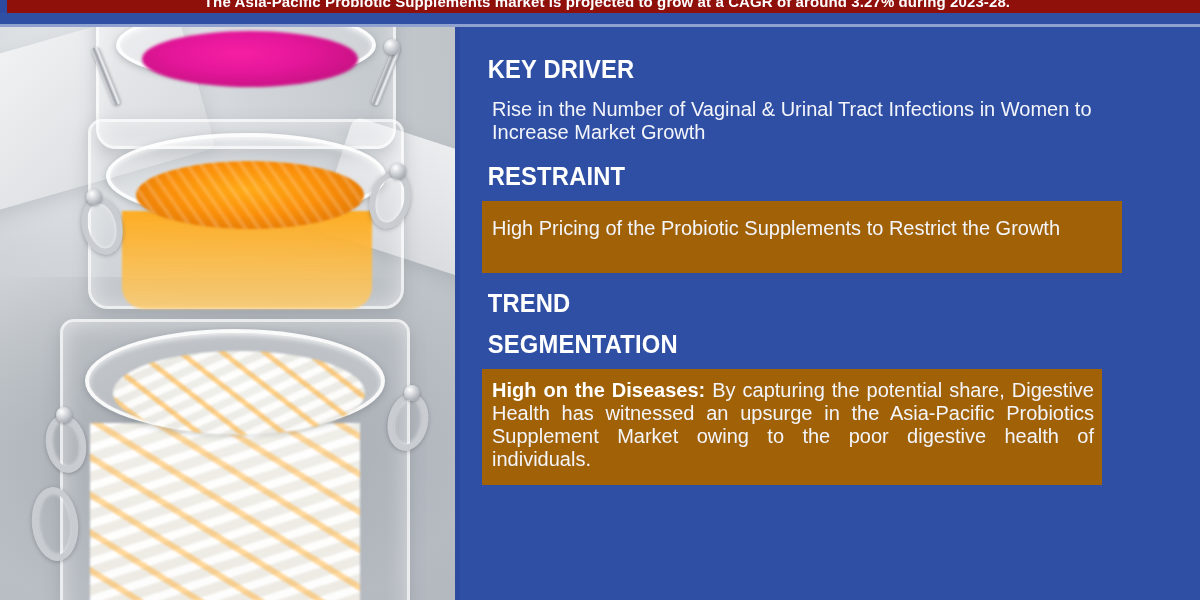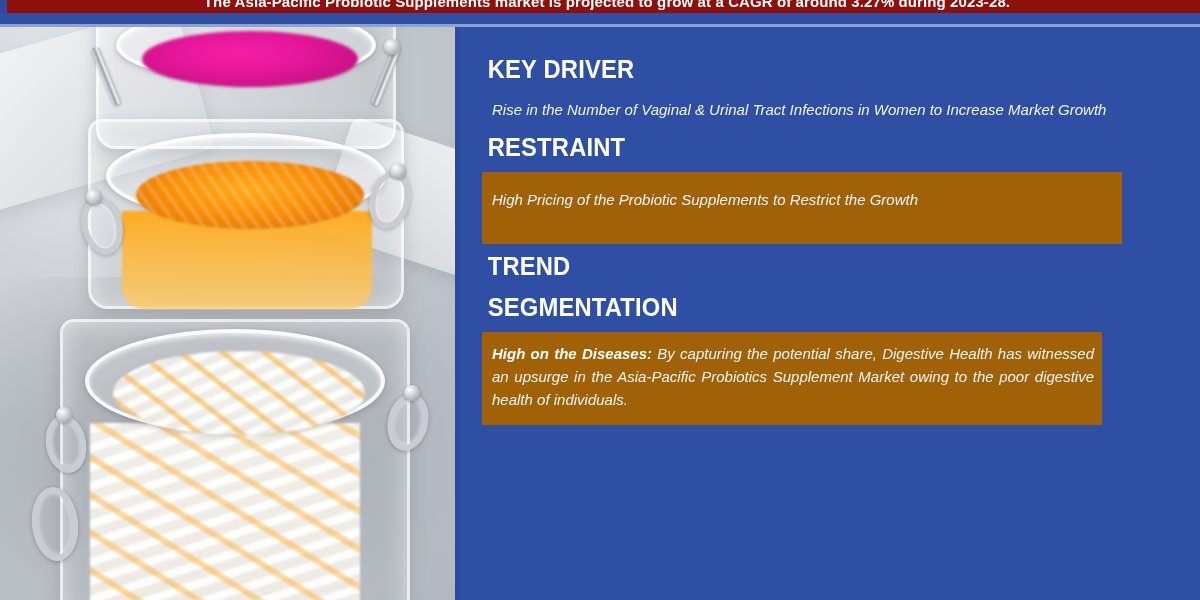--- a/index.html
+++ b/index.html
@@ -138,33 +138,32 @@
     padding:20px 38px 0 22px;
   }
   .section { margin-bottom:2px; }
   .sec-title {
     color:#ffffff; font-weight:700; font-size:25px; letter-spacing:.2px;
     padding-left:6px; margin-bottom:10px;
     font-family:"Liberation Sans", sans-serif;
     transform:scaleX(.95); transform-origin:left center;
   }
   .sec-body {
-    color:#f3f5fa; font-size:15px; line-height:23px;
+    color:#f3f5fa; font-size:20px; line-height:23px;
     padding:4px 8px 4px 10px;
-    font-style:italic;
   }
   .sec-body.boxed { background:#a16207; }
   .sec-body.justify { text-align:justify; }
   .sec-body b { font-weight:700; color:#ffffff; }
 
   #sec-key .sec-title { margin-top:8px; }
   #sec-key .sec-body { max-width:670px; }
-  #sec-restraint { margin-top:8px; }
+  #sec-restraint { margin-top:14px; }
   #sec-restraint .sec-body { min-height:72px; padding-top:16px; max-width:640px; }
-  #sec-trend { margin-top:8px; }
+  #sec-trend { margin-top:16px; }
   #sec-trend .sec-body { max-width:680px; }
   #sec-seg { margin-top:12px; }
   #sec-seg .sec-body { max-width:620px; padding-top:10px; padding-bottom:14px; }
 </style>
 </head>
 <body>
 
 <div class="canvas">
 
   <div class="banner-red">

